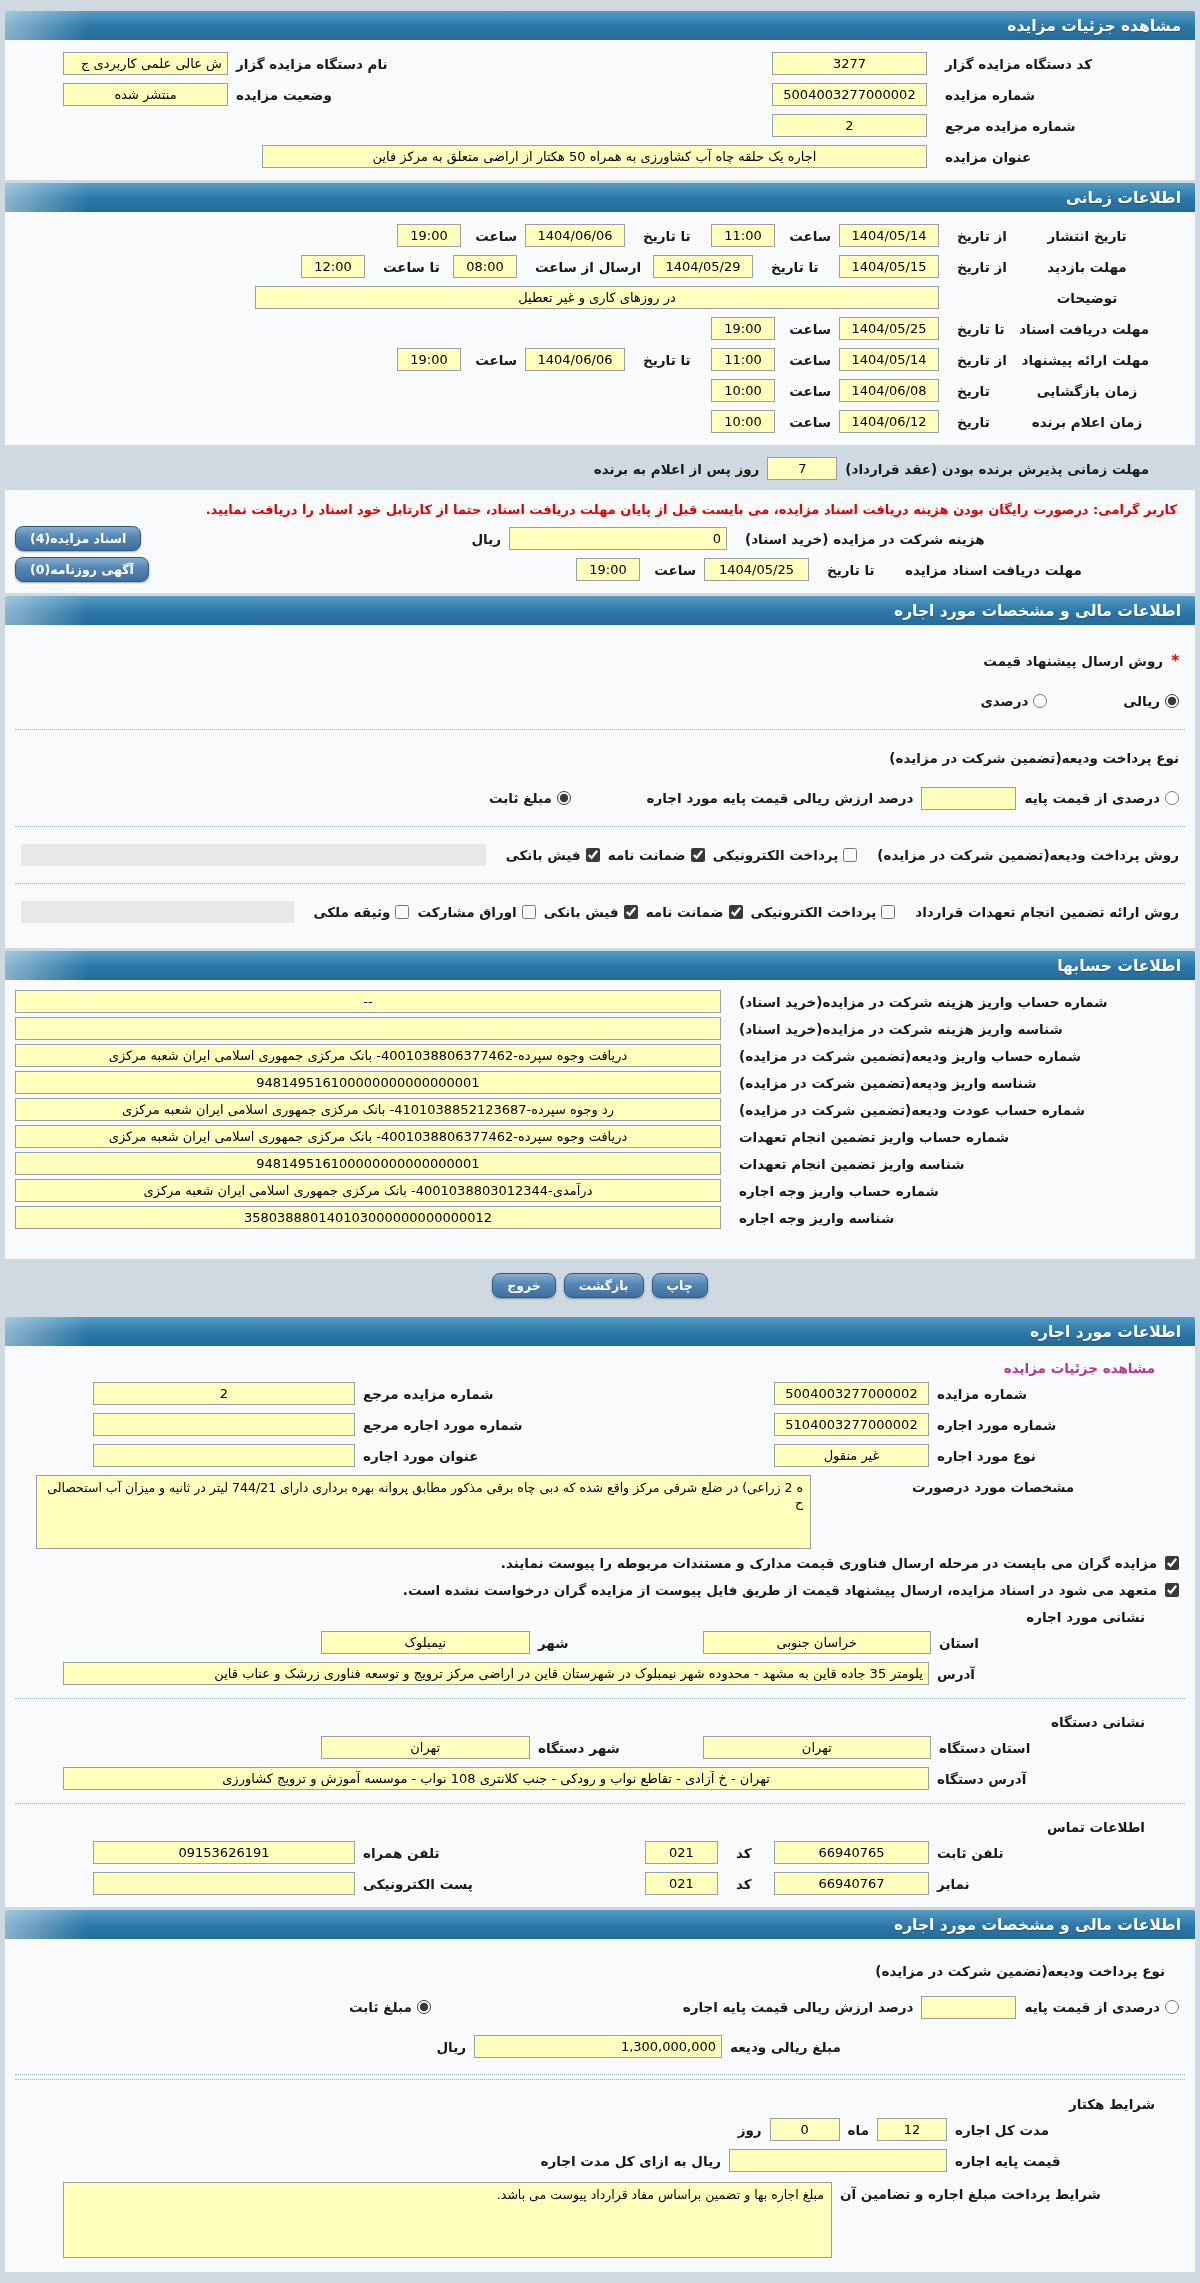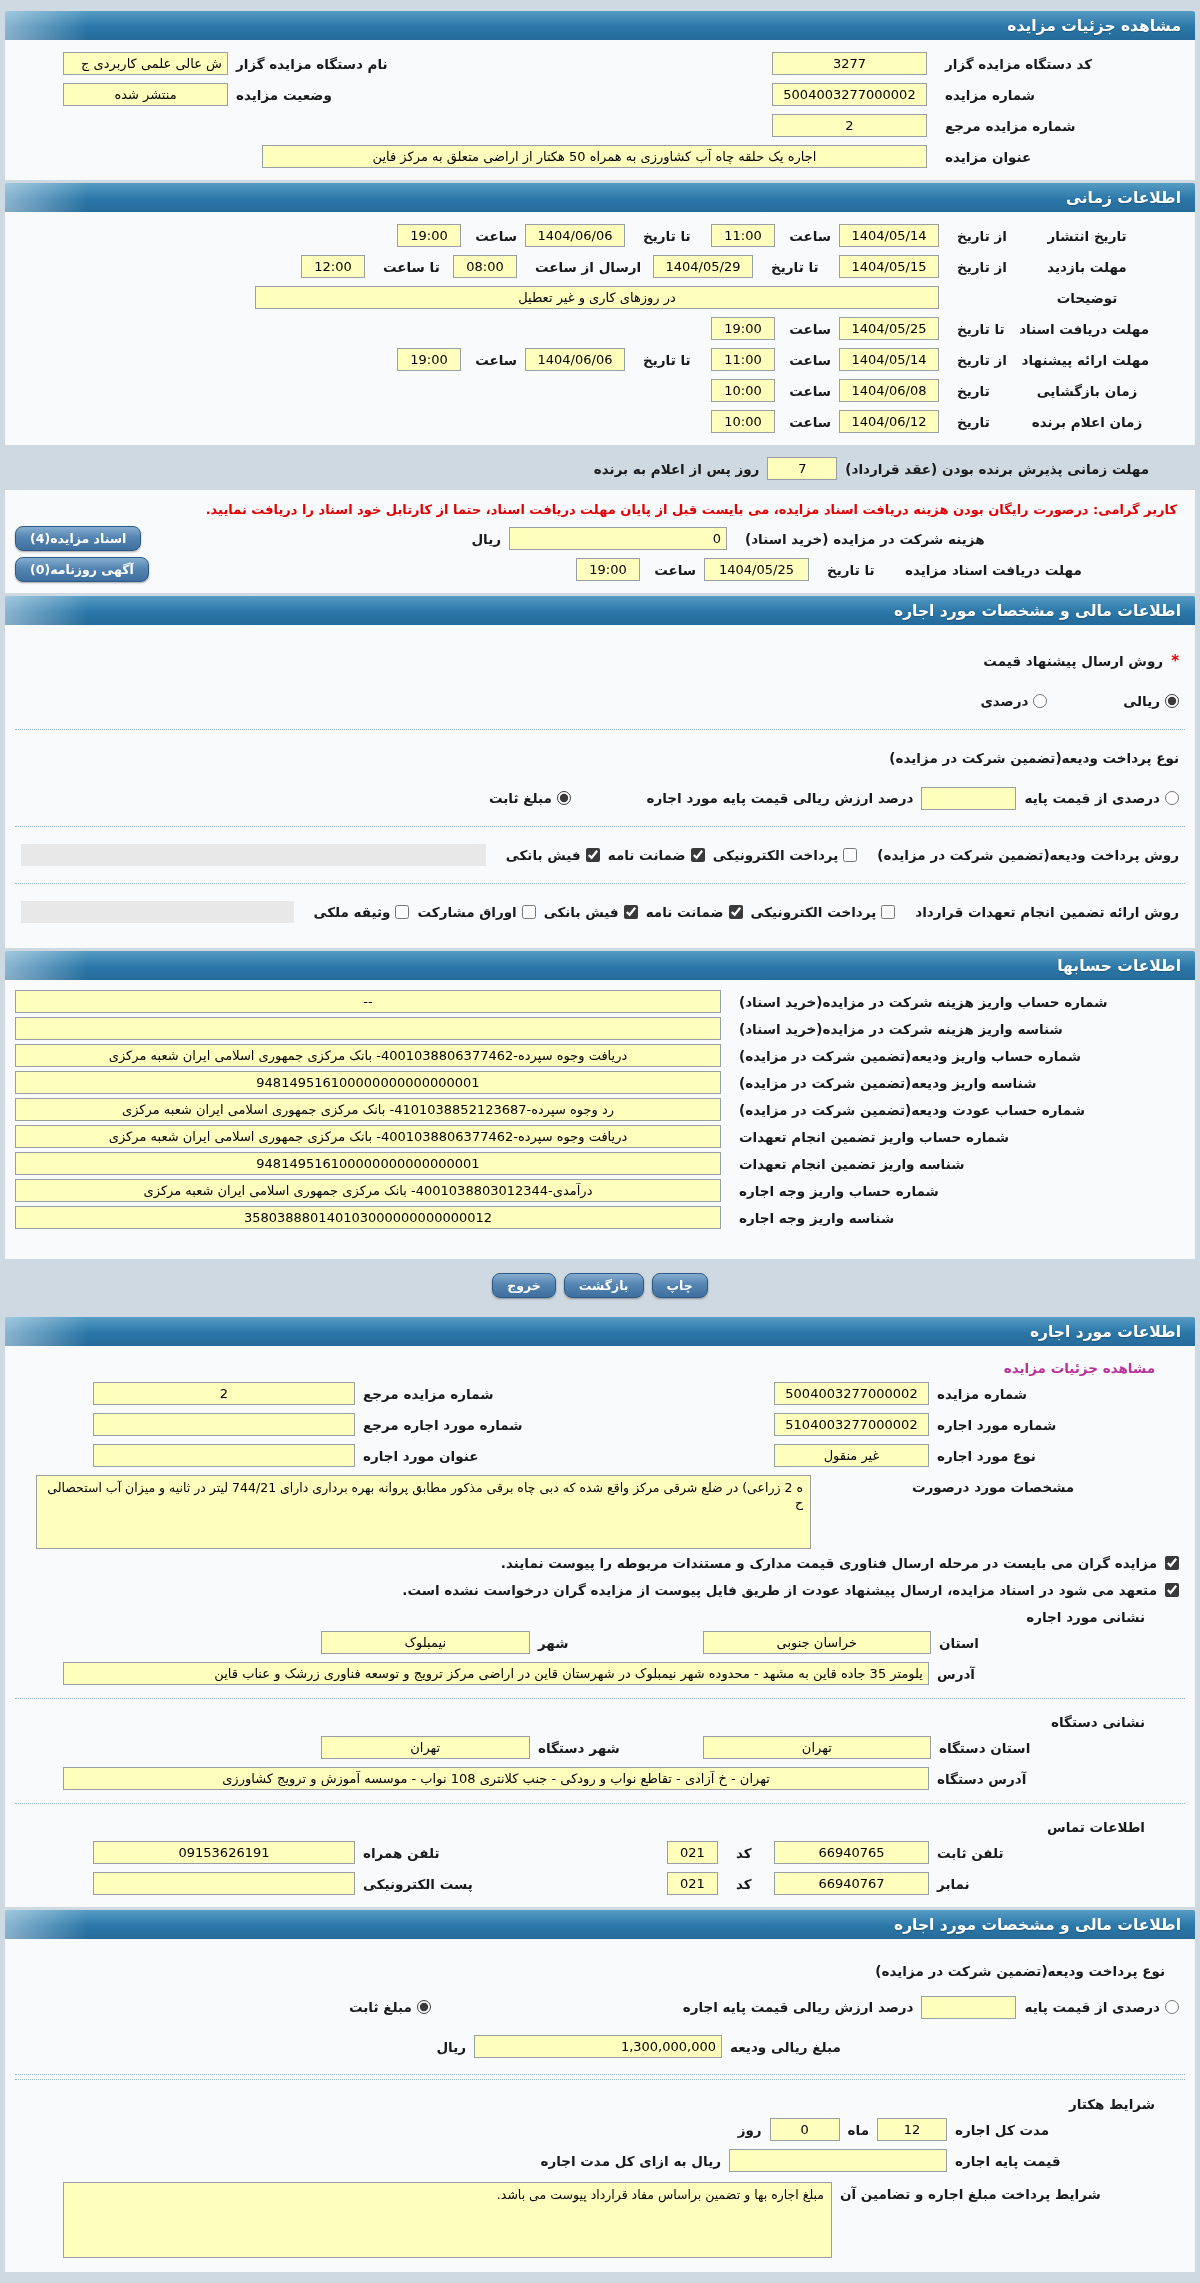--- a/index.html
+++ b/index.html
@@ -27,21 +27,21 @@
   .star{color:#e00000;font-weight:bold;font-size:15px}
   .warning{color:#e20000;font-weight:bold;font-size:13px;padding:4px 8px 6px}
   .link{color:#bb3399;font-weight:bold;font-size:13.5px;cursor:pointer;display:inline-block;padding:6px 30px 2px 0}
   .strip{flex:1;height:22px;background:#e8e8e8;margin-right:12px}
   .actions{display:flex;justify-content:center;gap:8px;padding:14px 0 16px}
   .opt{display:flex;align-items:center;gap:5px}
   .cbx,.rdo{width:14px;height:14px;margin:0;accent-color:#3a3a3a;flex:0 0 auto}
   .fline{display:flex;align-items:center;gap:8px;margin:16px 6px;min-height:24px}
   .grp{padding:6px 40px 2px 0}
   .arow{display:flex;align-items:center;gap:8px;min-height:27px}
-  .w40{width:40px}.w48{width:48px}.w55{width:55px}.w64{width:64px}.w70{width:70px}.w72{width:72px}.w73{width:51px}
+  .w40{width:40px}.w48{width:48px}.w55{width:55px}.w64{width:64px}.w70{width:70px}.w72{width:72px}.w73{width:73px}
   .w95{width:95px}.w100{width:100px}.w105{width:105px}.w120{width:120px}.w150{width:150px}.w155{width:155px}
   .w160{width:160px}.w165{width:165px}.w175{width:175px}.w185{width:185px}.w210{width:210px}.w211{width:211px}
   .w218{width:218px}.w230{width:230px}.w248{width:248px}.w250{width:250px}.w262{width:262px}
   .w290{width:290px}.w345{width:345px}.w360{width:360px}.w450{width:450px}.w455{width:455px}
   .w665{width:665px}.w684{width:684px}.w706{width:706px}.w769{width:769px}
   .tg{width:160px;text-align:center;padding-right:36px}
   .accept{display:flex;align-items:center;gap:8px;margin:12px 0 10px;padding-right:46px}
 </style>
 </head>
 <body>
@@ -337,21 +337,21 @@
       <div style="width:85px"></div>
       <textarea class="tarea" style="width: 775px; height: 74px;" readonly="">ه 2 زراعی) در ضلع شرقی مرکز واقع شده که دبی چاه برقی مذکور مطابق پروانه بهره برداری دارای 744/21 لیتر در ثانیه و میزان آب استحصالی ح</textarea>
     </div>
 
     <div class="row" style="min-height:27px;padding-right:6px">
       <input type="checkbox" class="cbx" checked="" style="">
       <div class="lab">مزایده گران می بایست در مرحله ارسال فناوری قیمت مدارک و مستندات مربوطه را پیوست نمایند.</div>
     </div>
     <div class="row" style="min-height:27px;padding-right:6px">
       <input type="checkbox" class="cbx" checked="" style="">
-      <div class="lab">متعهد می شود در اسناد مزایده، ارسال پیشنهاد عودت از طریق فایل پیوست از مزایده گران درخواست نشده است.</div>
+      <div class="lab">متعهد می شود در اسناد مزایده، ارسال پیشنهاد قیمت از طریق فایل پیوست از مزایده گران درخواست نشده است.</div>
     </div>
 
     <div class="lab grp">نشانی مورد اجاره</div>
     <div class="row">
       <div class="w55"></div>
       <div class="lab start w185">استان</div>
       <input class="inp c w230" readonly="" value="خراسان جنوبی" style="">
       <div class="spacer"></div>
       <div class="lab start w150">شهر</div>
       <input class="inp c w211" readonly="" value="نیمبلوک" style="">

